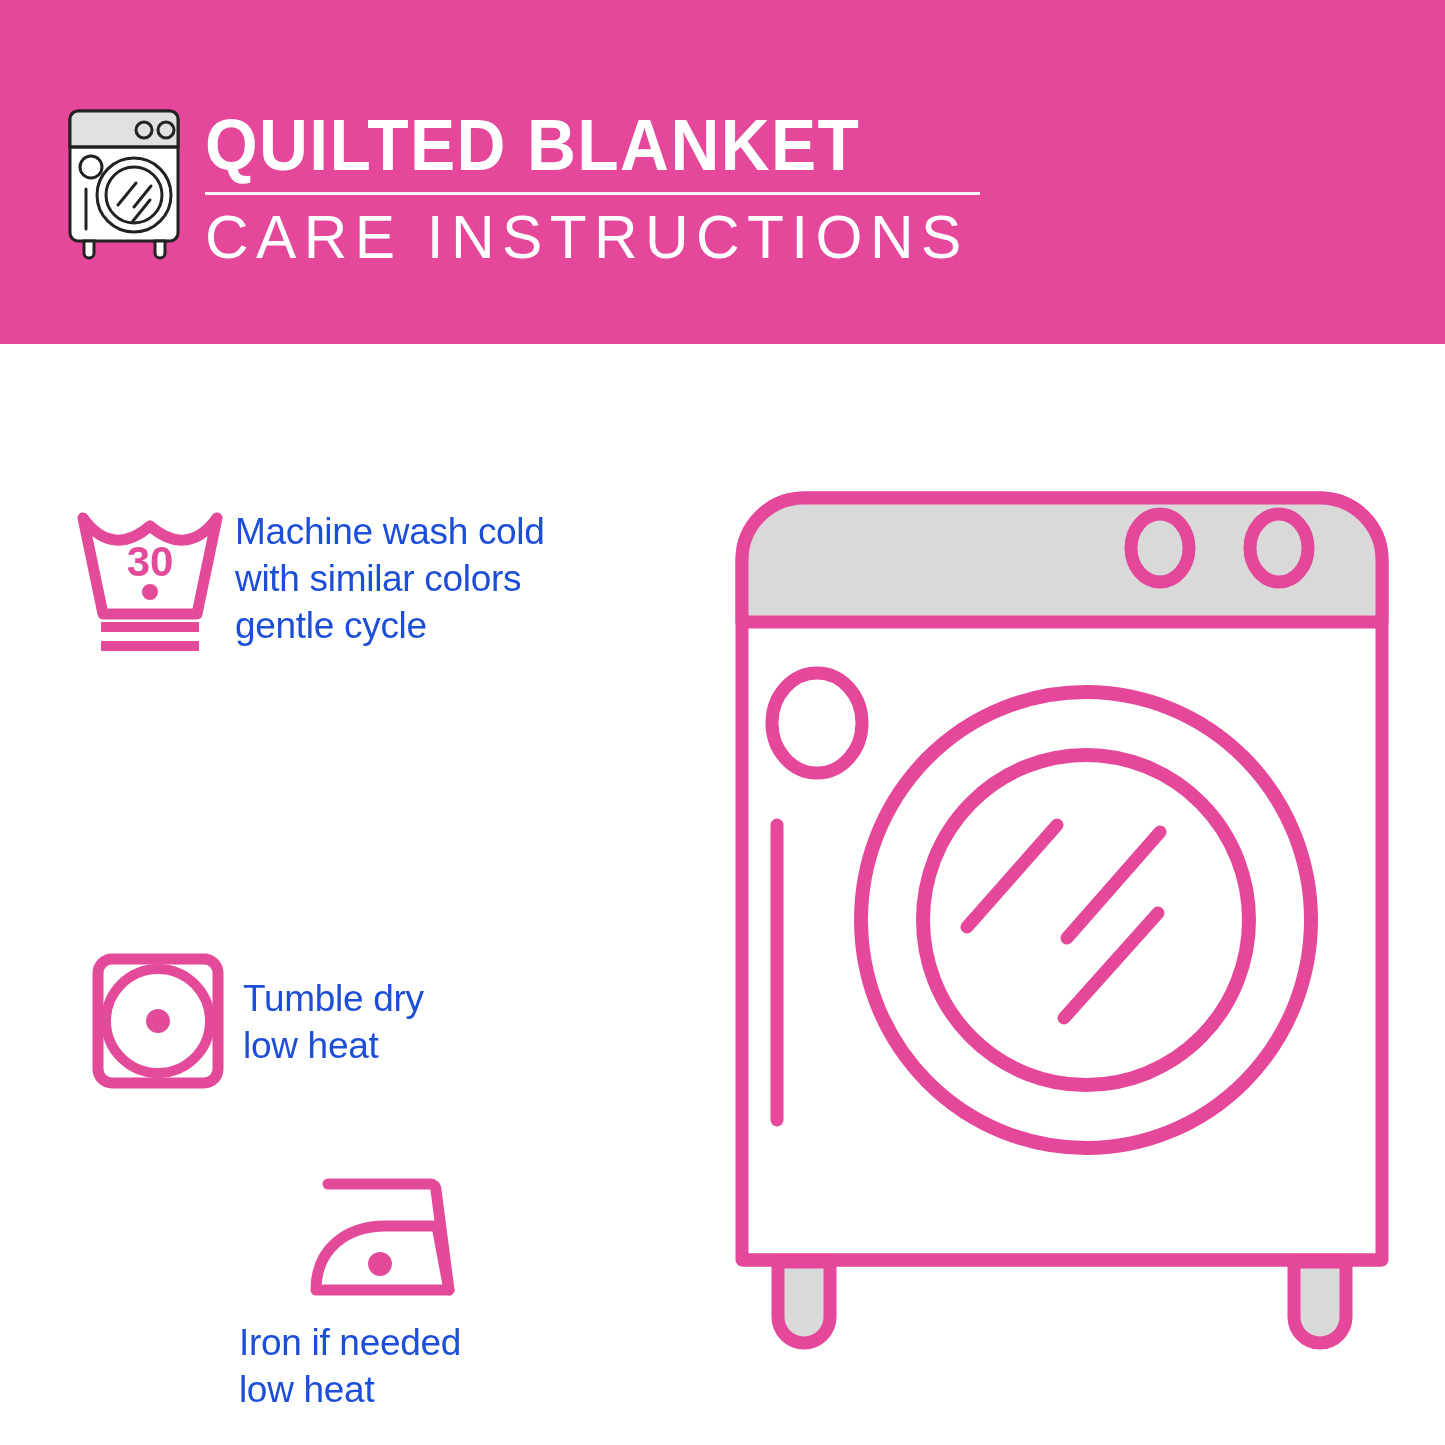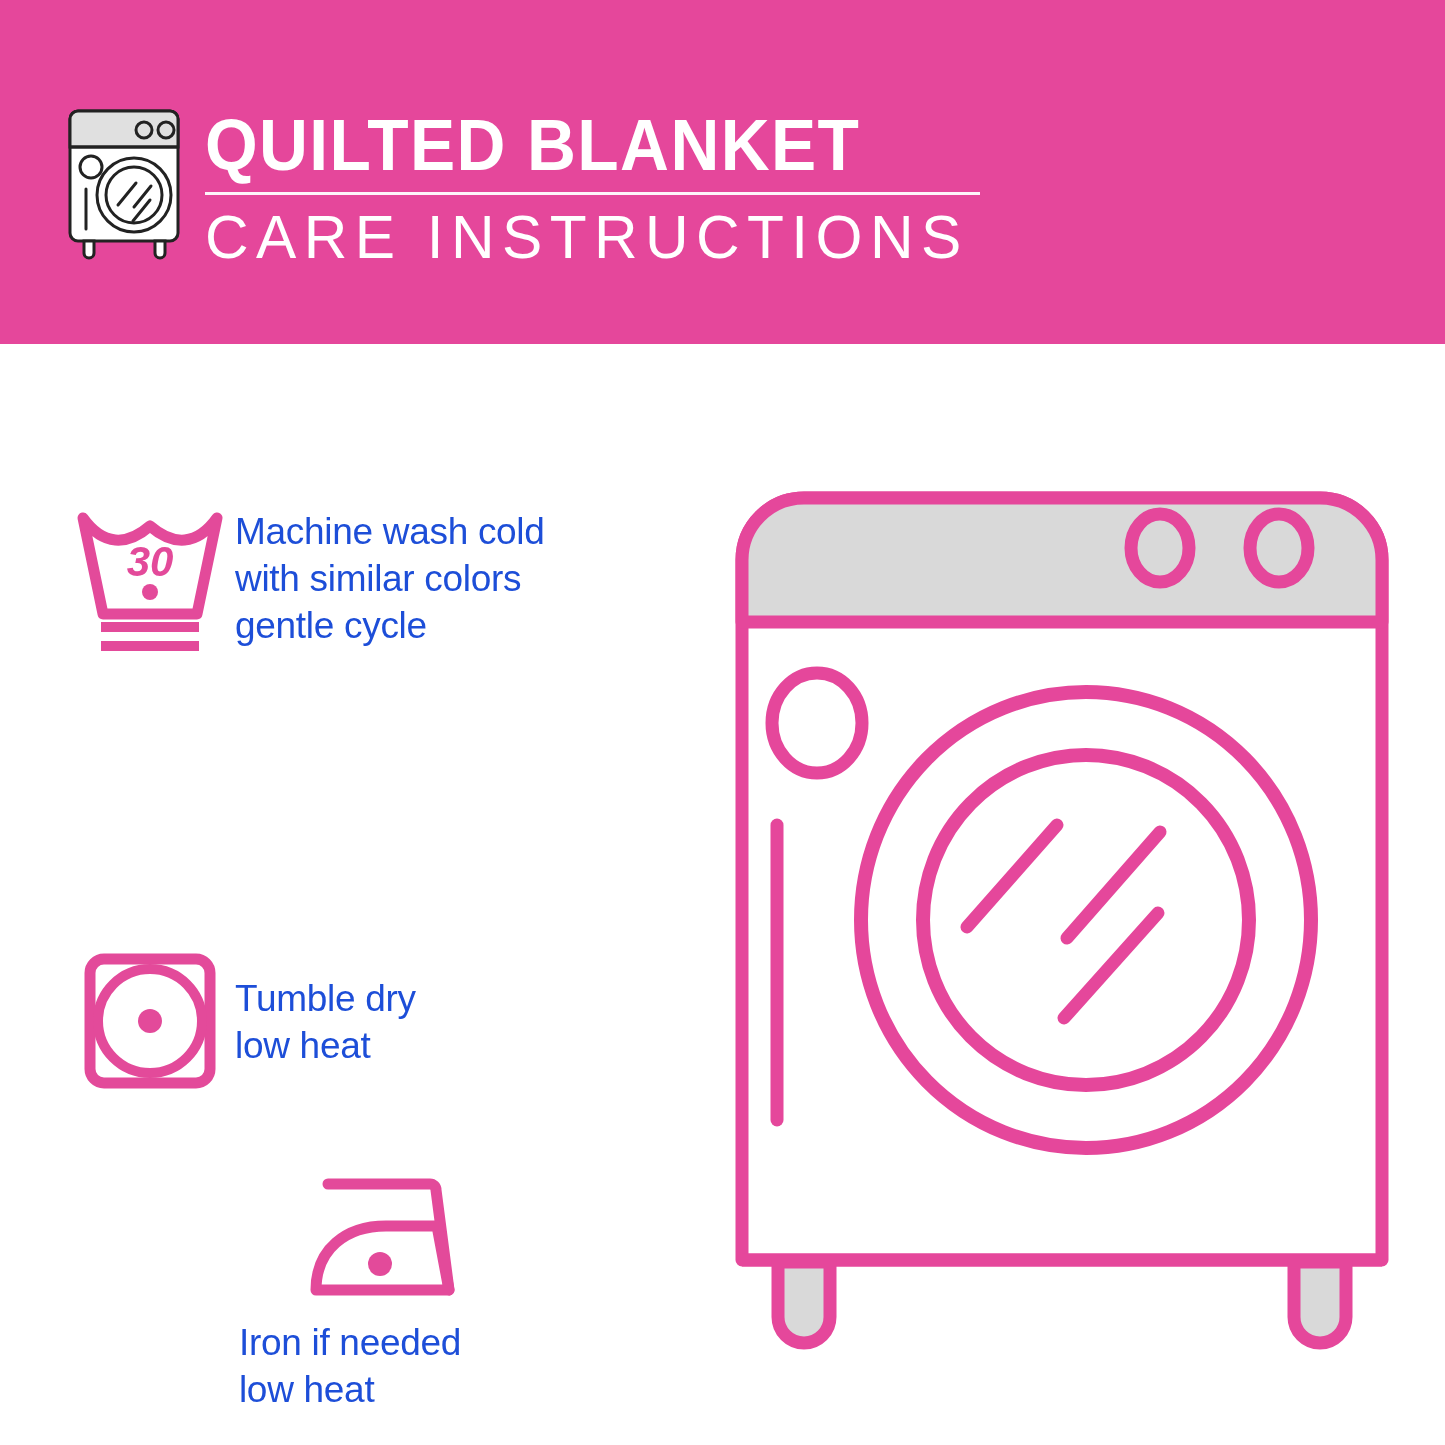--- a/index.html
+++ b/index.html
@@ -82,33 +82,32 @@
   .care-row {
     position: absolute;
     left: 0;
     width: 700px;
     height: 165px;
     display: flex;
     align-items: center;
   }
   .care-row.r0 { top: 152px; }
   .care-row.r1 { top: 370px; }
-  .care-row.r2 { top: 595px; }
+  .care-row.r2 { top: 595px; padding-left: 8px; }
   .care-row.r3 { top: 810px; flex-direction: column; }
 
   .care-symbol {
     position: relative;
     width: 170px;
     min-width: 170px;
     height: 165px;
     margin-left: 65px;
     display: flex;
     align-items: center;
     justify-content: center;
-    font-style: italic;
   }
   .care-label {
     color: #1d4ed8;
     font-family: "Liberation Sans", sans-serif;
     font-size: 37px;
     font-weight: 400;
     line-height: 47px;
     letter-spacing: -0.3px;
     white-space: pre-line;
   }

